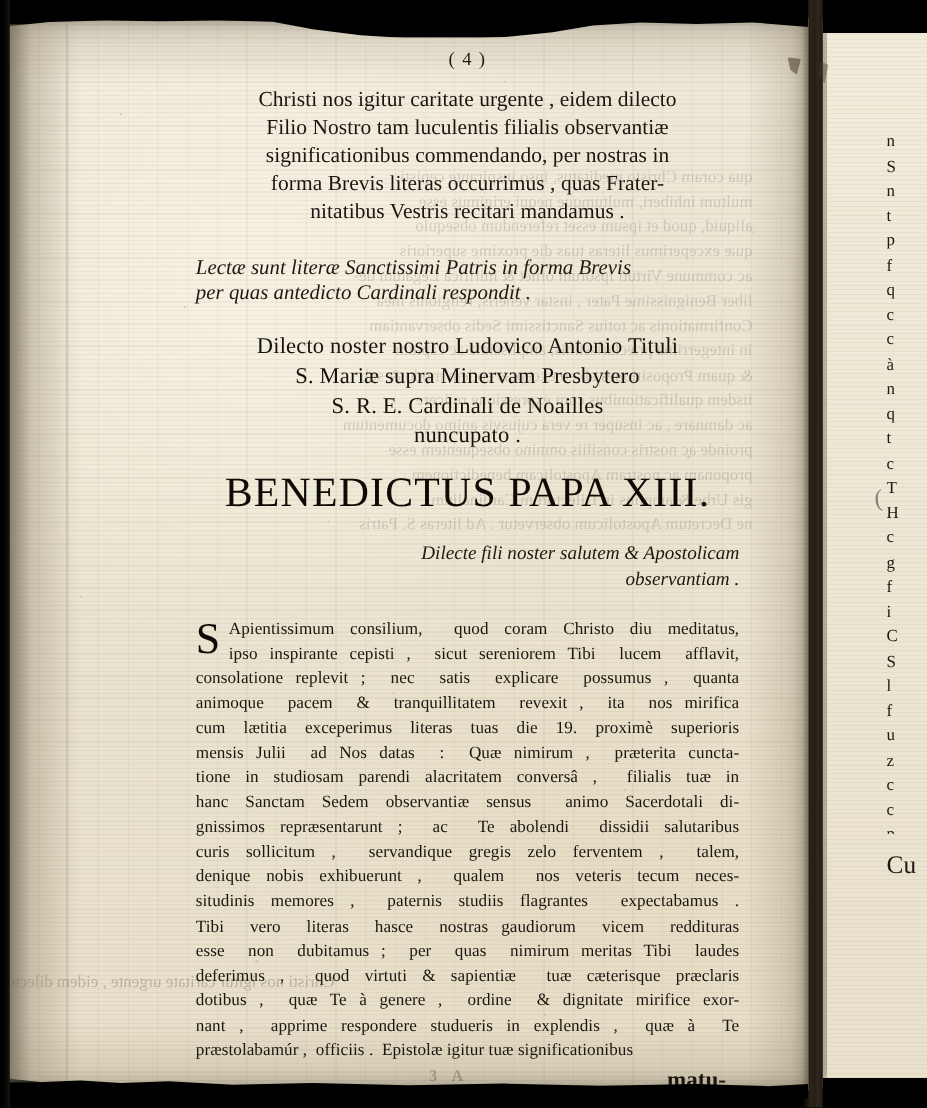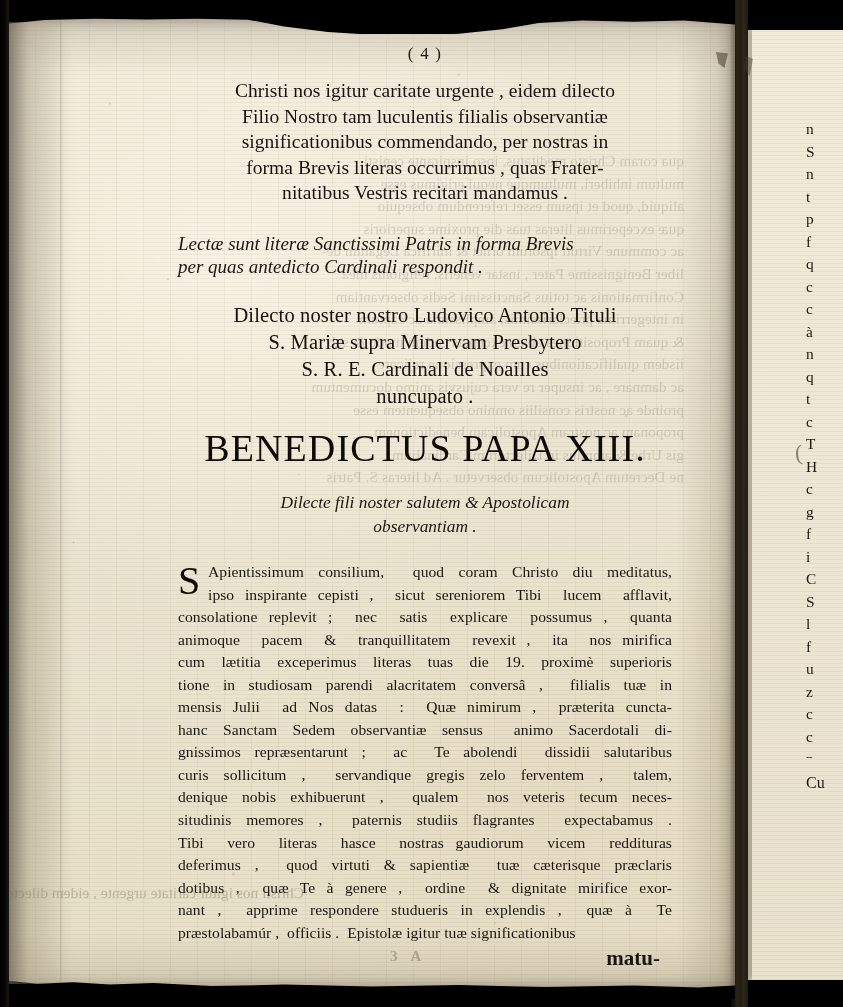--- a/index.html
+++ b/index.html
@@ -250,21 +250,21 @@
     letter-spacing: 1.1px;
     color: #0e0b07;
     margin: 18px 0 0 0;
     white-space: nowrap;
   }
 
   .salutation {
     font-style: italic;
     font-size: 17.4px;
     line-height: 24.5px;
-    text-align: center;
+    text-align: right;
     color: #1d1811;
     margin: 22px 0 0 0;
   }
   .salutation .ln { display: block; }
 
   #body-text {
     margin: 22px 0 0 0;
     font-size: 15.6px;
     line-height: 22.55px;
     text-align: justify;
@@ -337,21 +337,21 @@
     line-height: 22.5px;
     overflow: hidden;
     height: 640px;
     white-space: nowrap;
   }
   #facing-text .ln { display: block; }
   #facing-catch {
     position: absolute;
     left: 806px;
     top: 774px;
-    font-size: 16px;
+    font-size: 23px;
     color: #1d1811;
   }
   #facing-mark {
     position: absolute;
     left: 795px;
     top: 440px;
     font-size: 22px;
     color: rgba(55,46,32,0.55);
     transform: rotate(-4deg);
   }
@@ -450,28 +450,29 @@
       <span class="ln">observantiam .</span>
     </div>
 
     <div id="body-text">
       <span id="drop-cap">S</span>
       <span class="ln ind1">Apientissimum consilium,  quod coram Christo diu meditatus,</span>
       <span class="ln ind2">ipso inspirante cepisti ,  sicut sereniorem Tibi  lucem  afflavit,</span>
       <span class="ln">consolatione replevit ;  nec  satis  explicare  possumus ,  quanta</span>
       <span class="ln">animoque  pacem  &amp;  tranquillitatem  revexit ,  ita  nos mirifica</span>
       <span class="ln">cum lætitia exceperimus literas tuas die 19. proximè superioris</span>
+      <span class="ln">mensis Julii  ad Nos datas  :  Quæ nimirum ,  præterita cuncta-</span>
       <span class="ln">tione in studiosam parendi alacritatem conversâ ,  filialis tuæ in</span>
-      <span class="ln">mensis Julii  ad Nos datas  :  Quæ nimirum ,  præterita cuncta-</span>
       <span class="ln">hanc Sanctam Sedem observantiæ sensus  animo Sacerdotali di-</span>
       <span class="ln">gnissimos repræsentarunt ;  ac  Te abolendi  dissidii salutaribus</span>
       <span class="ln">curis sollicitum ,  servandique gregis zelo ferventem ,  talem,</span>
       <span class="ln">denique nobis exhibuerunt ,  qualem  nos veteris tecum neces-</span>
       <span class="ln">situdinis memores ,  paternis studiis flagrantes  expectabamus .</span>
       <span class="ln">Tibi  vero  literas  hasce  nostras gaudiorum  vicem  reddituras</span>
+      <span class="ln">esse  non  dubitamus ;  per  quas  nimirum meritas Tibi  laudes</span>
       <span class="ln">deferimus ,  quod virtuti &amp; sapientiæ  tuæ cæterisque præclaris</span>
       <span class="ln">dotibus ,  quæ Te à genere ,  ordine  &amp; dignitate mirifice exor-</span>
       <span class="ln">nant ,  apprime respondere studueris in explendis ,  quæ à  Te</span>
       <span class="ln last">præstolabamúr ,  officiis .  Epistolæ igitur tuæ significationibus</span>
     </div>
 
     <div id="catchline">
       <span id="signature-mark">3  A</span>
       <span id="catchword">matu-</span>
     </div>

